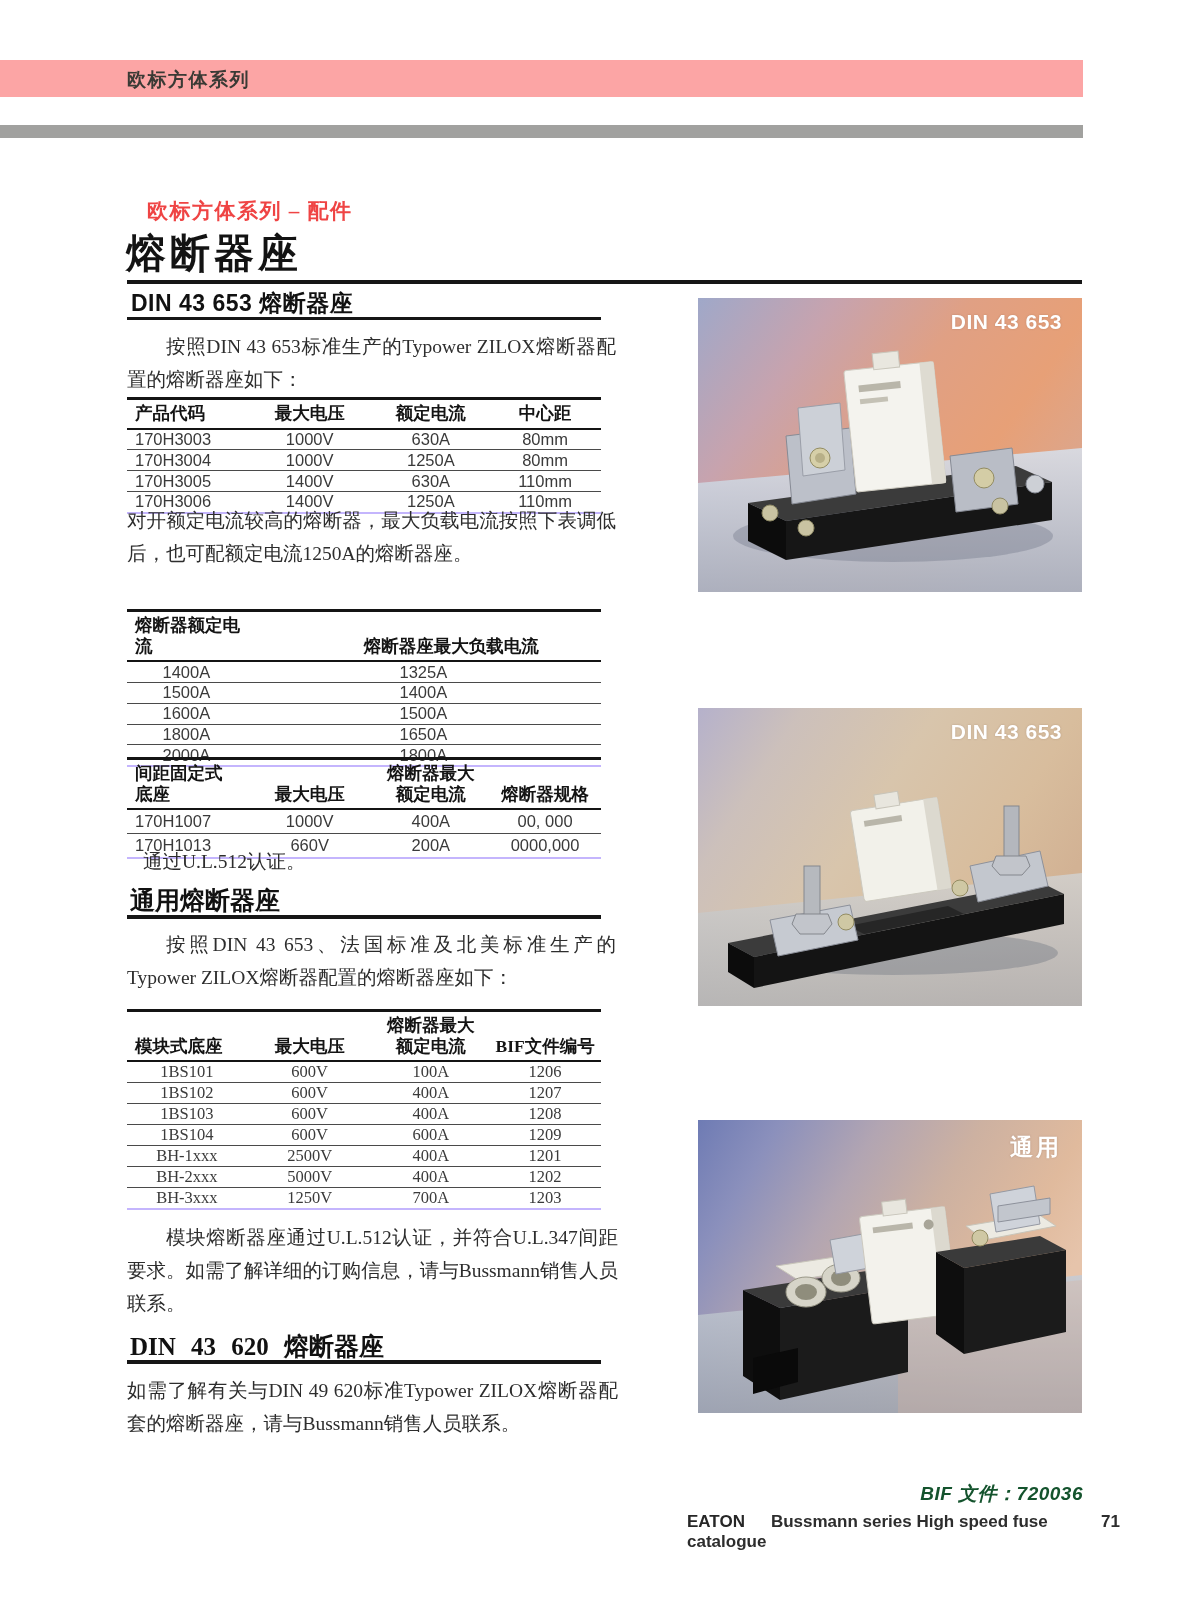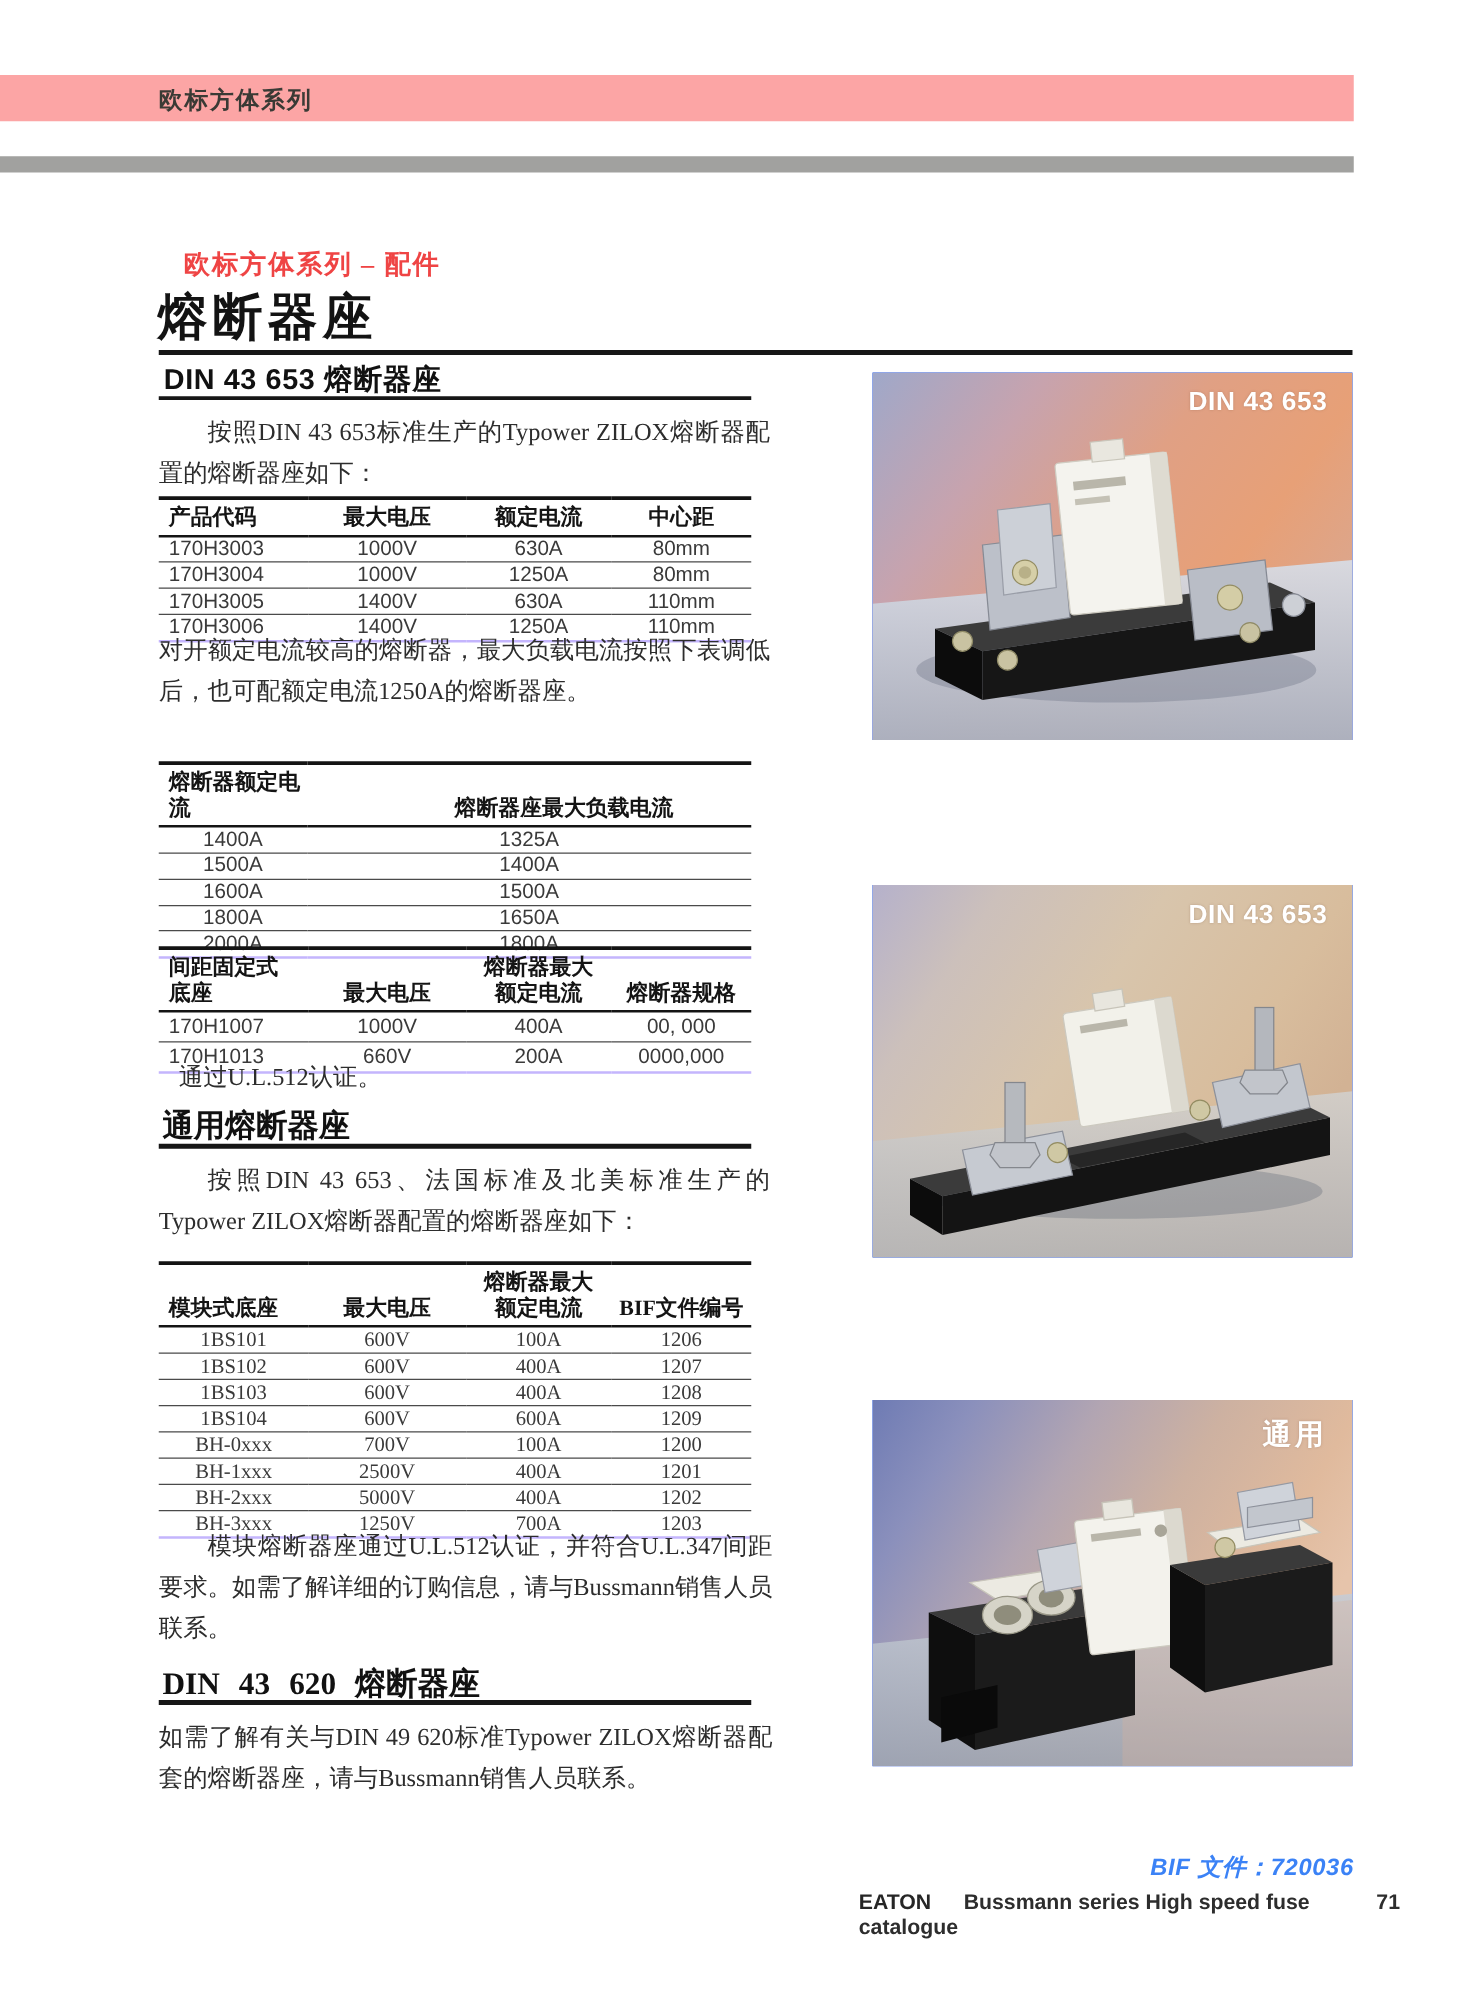--- a/index.html
+++ b/index.html
@@ -86,21 +86,21 @@
     position:absolute; top:12px; right:20px; color:#ffffff;
     font-family:"Liberation Sans", sans-serif; font-weight:bold; font-size:21px; letter-spacing:0.5px;
     text-shadow:0 0 2px rgba(120,80,60,0.35);
   }
   .fig3 .fig-label { font-family:"Liberation Serif", serif; font-size:23px; letter-spacing:3px; }
 
   
   .bif {
     left:698px; top:1481px; width:385px; text-align:right;
     font-family:"Liberation Sans", sans-serif; font-weight:bold; font-style:italic;
-    font-size:19px; color:#3b82f6; letter-spacing:0.5px;
+    font-size:19px; color:#14532d; letter-spacing:0.5px;
   }
   .footer-line { left:687px; top:1512px; width:433px; font-family:"Liberation Sans", sans-serif; font-size:17px; color:#262626; }
   .footer-brand { font-weight:bold; margin-right:26px; }
   .footer-cat { font-weight:bold; color:#2d2d2d; }
   .footer-page { position:absolute; right:0; top:0; font-weight:bold; color:#2d2d2d; }
 </style>
 </head>
 <body>
 
 <div id="page">
@@ -245,26 +245,20 @@
           <td>1BS103</td>
           <td>600V</td>
           <td>400A</td>
           <td>1208</td>
         </tr>
         <tr>
           <td>1BS104</td>
           <td>600V</td>
           <td>600A</td>
           <td>1209</td>
-        </tr>
-        <tr>
-          <td>BH-0xxx</td>
-          <td>700V</td>
-          <td>100A</td>
-          <td>1200</td>
         </tr>
         <tr>
           <td>BH-1xxx</td>
           <td>2500V</td>
           <td>400A</td>
           <td>1201</td>
         </tr>
         <tr>
           <td>BH-2xxx</td>
           <td>5000V</td>

